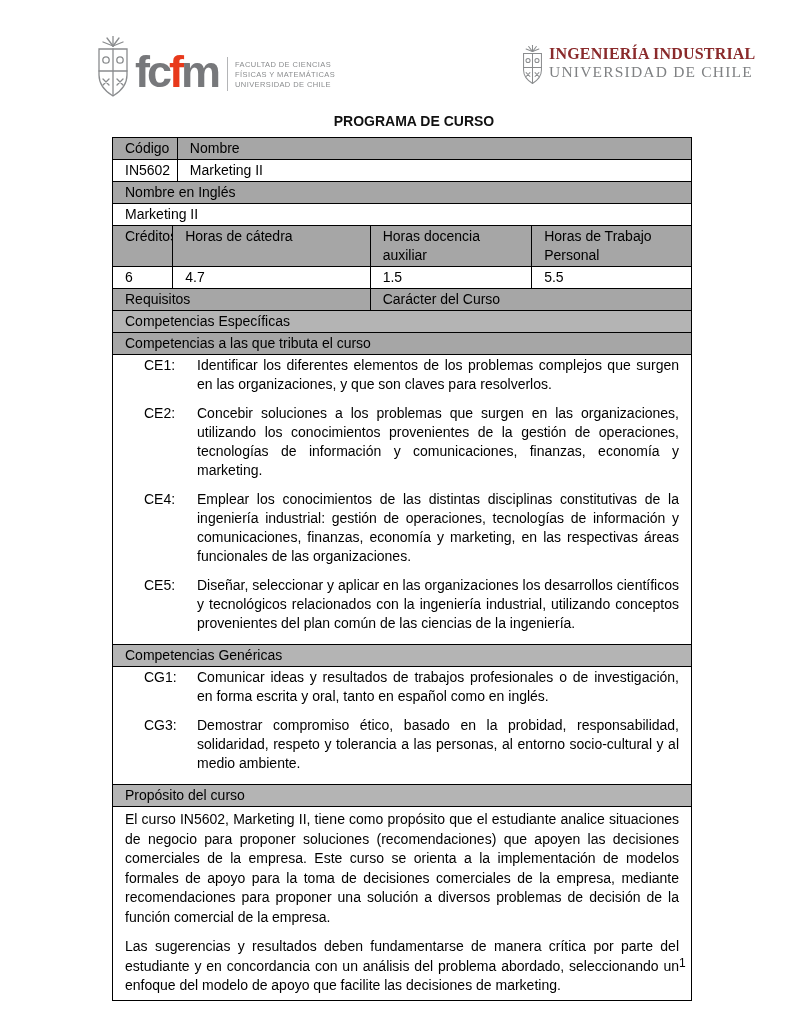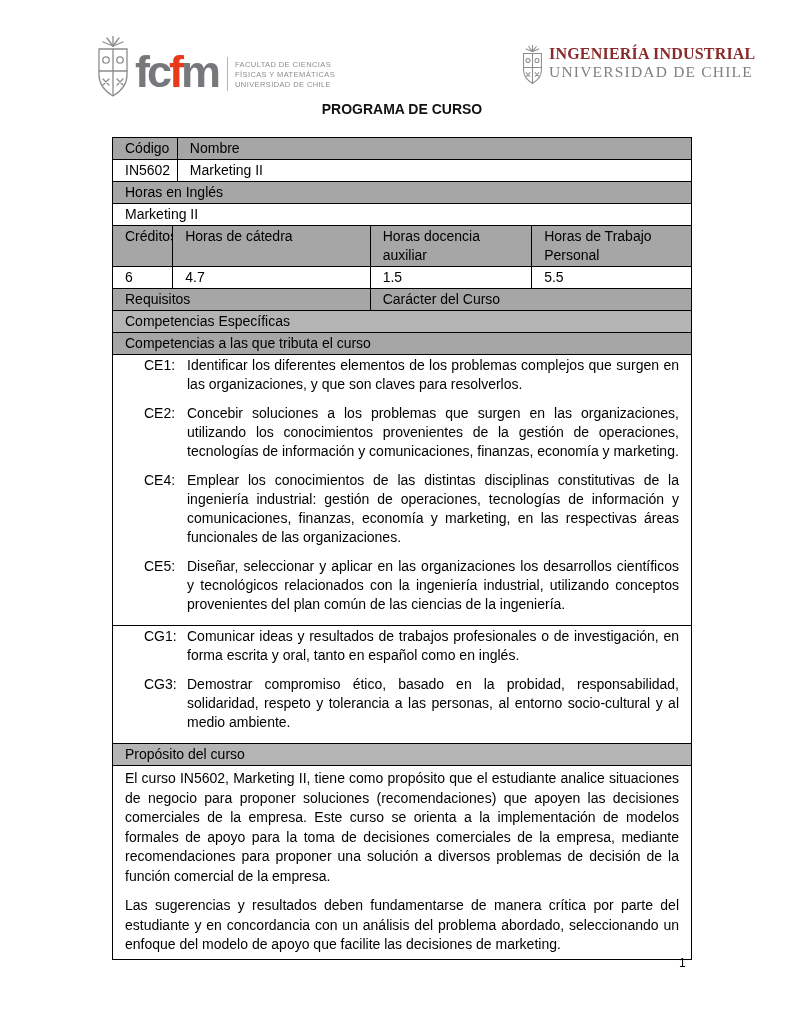--- a/index.html
+++ b/index.html
@@ -55,21 +55,21 @@
   }
   .ii-line2 {
     font-family: "Liberation Serif", serif;
     font-size: 15.5px; line-height: 1.15; letter-spacing: 1.2px;
     color: var(--uchile-gray); white-space: nowrap;
   }
 
   
   .doc-title {
     position: absolute; top: 101px; left: 112px; width: 580px;
-    margin: 0; text-align: center;
+    margin: 12px; text-align: center;
     font-size: 14px; font-weight: bold; color: #111;
   }
 
   
   .content { position: absolute; top: 137px; left: 112px; width: 580px; }
   table.tbl {
     width: 100%; border-collapse: collapse; table-layout: fixed;
   }
   table.tbl + table.tbl { margin-top: -1px; }
   .tbl td, .tbl th {
@@ -78,21 +78,21 @@
     padding: 1px 12px; line-height: 19px;
     text-align: left; vertical-align: top;
     overflow: hidden;
   }
   .gray   { background: var(--header-fill); }
   .gray2  { background: var(--subheader-fill); }
   .center { text-align: center; }
 
   
   .list-cell { padding: 5px 7px 1px 6px; }
-  .comp-item { display: flex; margin: 0 0 10px 0; }
+  .comp-item { display: flex; margin: 0 0 10px 0; gap: 10px; }
   .comp-code { flex: 0 0 43px; margin-left: 19px; line-height: 19px; }
   .comp-text { flex: 1; text-align: justify; line-height: 19px; }
 
   
   .prose-cell { padding: 3px 7px 3px 6px; }
   .prose-cell p {
     margin: 2px 0 10px 0; text-align: justify; line-height: 19.5px;
   }
   .prose-cell p:last-child { margin-bottom: 3px; }
 
@@ -168,21 +168,21 @@
       <tbody>
           <tr>
         <td class="gray">Código</td>
         <td class="gray">Nombre</td>
       </tr>
       <tr>
         <td>IN5602</td>
         <td>Marketing II</td>
       </tr>
       <tr>
-        <td class="gray" colspan="2">Horas en Inglés</td>
+        <td class="gray" colspan="2">Nombre en Inglés</td>
       </tr>
       <tr>
         <td colspan="2">Marketing II</td>
       </tr>
     </tbody>
       </table>
 
     <table class="tbl">
       <colgroup>
           <col style="width:10.4%">
@@ -241,20 +241,23 @@
             <span class="comp-code">CE4:</span>
             <div class="comp-text">Emplear los conocimientos de las distintas disciplinas constitutivas de la ingeniería industrial: gestión de operaciones, tecnologías de información y comunicaciones, finanzas, economía y marketing,  en las respectivas áreas funcionales de las organizaciones.</div>
           </div>
           <div class="comp-item">
             <span class="comp-code">CE5:</span>
             <div class="comp-text">Diseñar, seleccionar y aplicar en las organizaciones los desarrollos científicos y tecnológicos relacionados con la ingeniería industrial, utilizando conceptos provenientes del plan común de las ciencias de la ingeniería.</div>
           </div>
         </td>
       </tr>
       <tr>
+        <td class="gray2 center">Competencias Genéricas</td>
+      </tr>
+      <tr>
         <td class="list-cell">
           <div class="comp-item">
             <span class="comp-code">CG1:</span>
             <div class="comp-text">Comunicar ideas y resultados de trabajos profesionales o de investigación, en forma escrita y oral, tanto en  español como en inglés.</div>
           </div>
           <div class="comp-item">
             <span class="comp-code">CG3:</span>
             <div class="comp-text">Demostrar compromiso ético, basado en la probidad, responsabilidad, solidaridad, respeto y tolerancia a las personas, al  entorno socio-cultural y al medio ambiente.</div>
           </div>
         </td>

